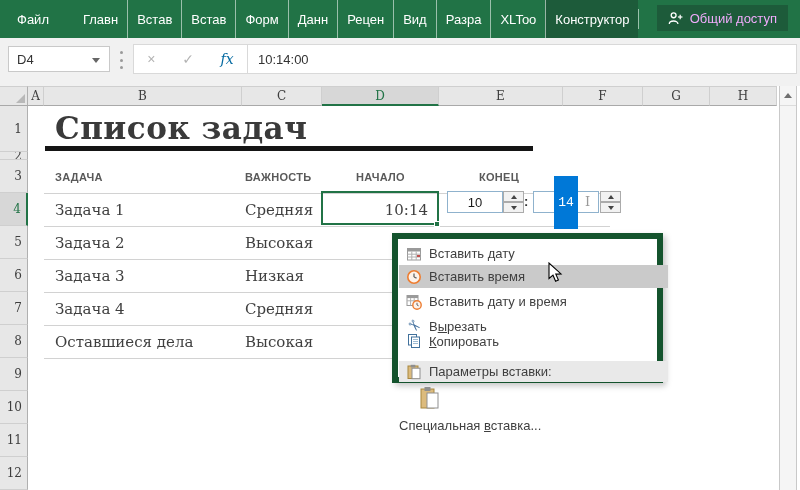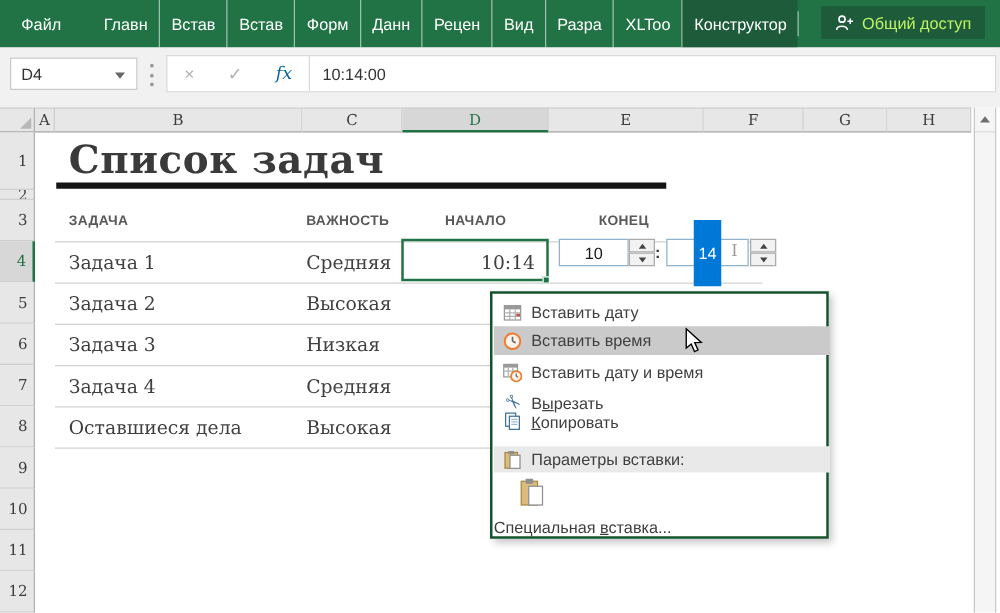--- a/index.html
+++ b/index.html
@@ -7,21 +7,21 @@
        font-family:"Liberation Sans",sans-serif;}
   .abs{position:absolute;box-sizing:border-box;}
 
   
   #tabbar{left:0;top:0;width:800px;height:38px;background:#217346;display:flex;align-items:stretch;}
   .tab{color:#fff;font-size:13px;display:flex;align-items:center;padding:0 9px;cursor:default;white-space:nowrap;}
   .tab.file{padding:0 17px;margin-right:8px;}
   .tab.divided{border-left:1px solid rgba(255,255,255,.55);}
   .tab.active{background:#1d5b3a;}
   .tab-end-divider{width:1px;background:rgba(255,255,255,.55);margin:9px 0;}
-  #share-btn{right:12px;top:5px;height:26px;background:#1d5b3a;color:#bef264;font-size:13px;
+  #share-btn{right:12px;top:5px;height:26px;background:#1d5b3a;color:#f0abfc;font-size:13px;
              display:flex;align-items:center;gap:7px;padding:0 11px;}
 
   
   #fbar{left:0;top:38px;width:800px;height:48px;background:#f1f1f1;}
   #namebox{left:8px;top:8px;width:102px;height:26px;background:#fff;border:1px solid #c9c9c9;
            display:flex;align-items:center;font-size:13px;color:#333;padding-left:8px;}
   #namebox .caret{position:absolute;right:9px;top:11px;width:0;height:0;
                   border-left:4px solid transparent;border-right:4px solid transparent;border-top:5px solid #666;}
   #grip{left:119px;top:13px;width:4px;height:18px;display:flex;flex-direction:column;justify-content:space-between;align-items:center;}
   #grip i{width:3px;height:3px;background:#9a9a9a;border-radius:50%;}
@@ -64,26 +64,26 @@
   #sel-handle{left:434px;top:221px;width:6px;height:6px;background:#217346;border:1px solid #fff;}
 
   
   .spinfield{top:191px;height:22px;background:#fff;border:1px solid #8fb2cd;
              display:flex;align-items:center;justify-content:center;font-size:13px;color:#1a1a1a;}
   .spinbtn{width:21px;height:11px;background:#f2f2f2;border:1px solid #ababab;
            display:flex;align-items:center;justify-content:center;}
   .tri-up{width:0;height:0;border-left:3px solid transparent;border-right:3px solid transparent;border-bottom:4px solid #444;}
   .tri-dn{width:0;height:0;border-left:3px solid transparent;border-right:3px solid transparent;border-top:4px solid #444;}
   #spin-colon{left:524px;top:194px;font-size:13px;font-weight:bold;color:#333;}
-  #min-sel{background:#0078d7;color:#fff;padding:19px 4px;}
+  #min-sel{background:#0078d7;color:#fff;padding:19px 4px;font-family:Liberation Mono, monospace;}
   #ibeam{left:584px;top:195px;width:7px;height:14px;color:#9a9a9a;
          font-family:"DejaVu Serif",serif;font-size:13px;line-height:14px;text-align:center;}
 
   
-  #menu{left:392px;top:233px;width:271px;height:198px;background:#fff;border:2px solid #14532d;
+  #menu{left:392px;top:233px;width:271px;height:150px;background:#fff;border:6px solid #14532d;
         box-shadow:3px 3px 6px rgba(0,0,0,.22);}
   .mitem{position:absolute;left:1px;width:269px;display:flex;align-items:center;font-size:13px;color:#3f3f3f;}
   .mitem .ic{width:30px;flex:none;display:flex;align-items:center;justify-content:center;}
   .mitem.hl{background:#cacaca;}
   .mitem.section{background:#e9e9e9;}
   .u{text-decoration:underline;}
   .scissors{color:#44719e;font-size:15px;display:inline-block;transform:rotate(45deg);}
 
   
   #vscroll{left:779px;top:86px;width:18px;height:404px;background:#f5f5f5;

